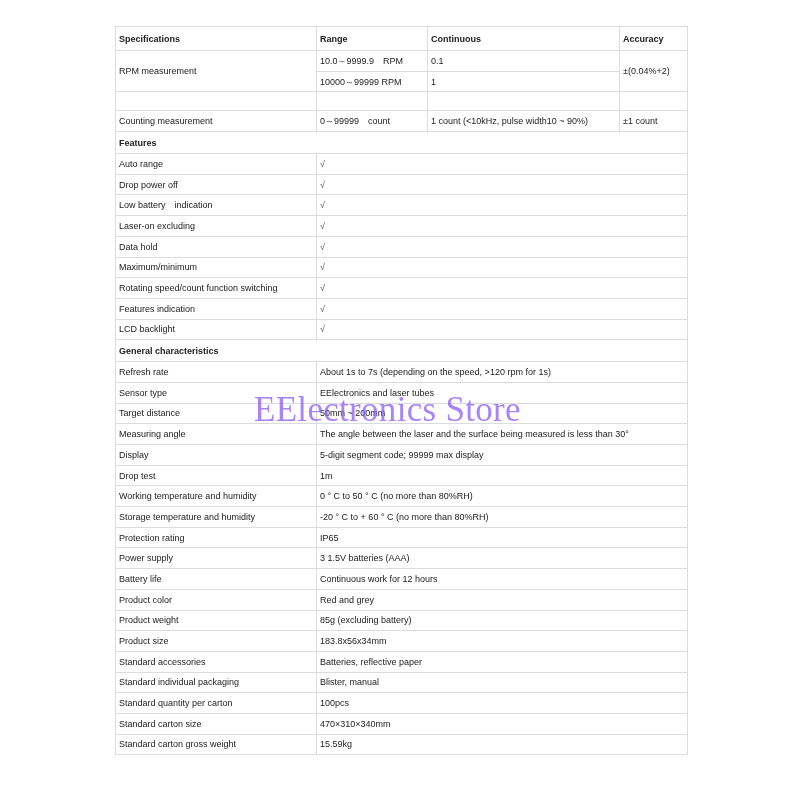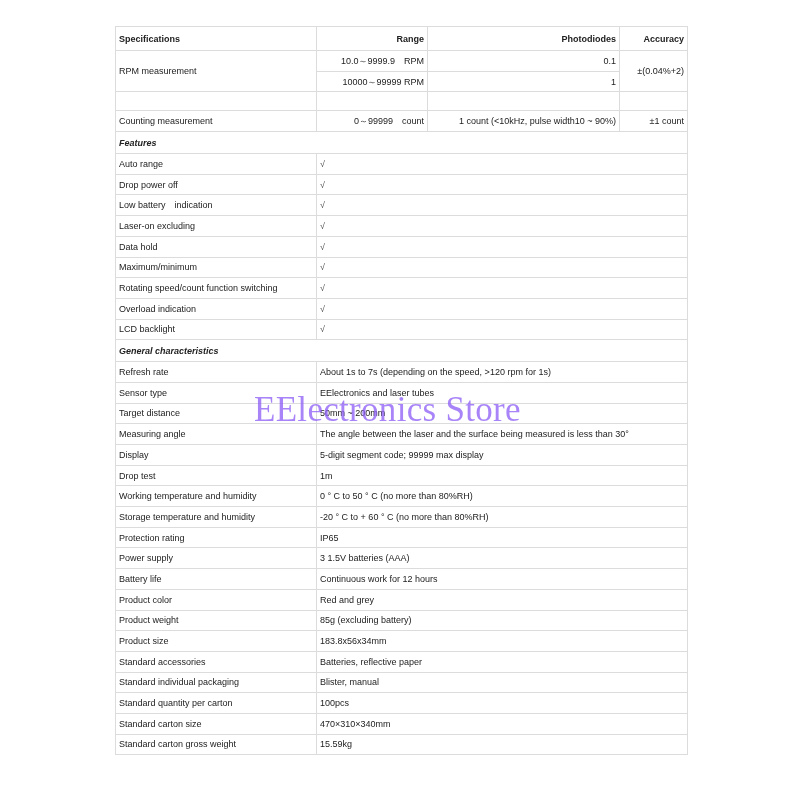--- a/index.html
+++ b/index.html
@@ -26,24 +26,24 @@
     }
     .spec-table td {
       border: 1px solid #dcdcdc;
       padding: 0 3px;
       height: 19.7px;
       line-height: 12px;
       white-space: nowrap;
       overflow: hidden;
       vertical-align: middle;
     }
-    .spec-table td.c { text-align: right; }
+    .spec-table td.c { text-align: left; }
     .spec-table td.b { font-weight: bold; }
     .spec-table tr.hdr td { height: 23px; }
-    .spec-table tr.section td { height: 21px; font-style: italic; }
+    .spec-table tr.section td { height: 21px; }
     .spec-table tr.blank td { height: 18px; }
     .check { color: #555555; padding-left: 1px; }
     .watermark {
       position: absolute;
       left: 254px;
       top: 390px;
       font-family: "Liberation Serif", serif;
       font-size: 35px;
       color: #8b5cf6;
       opacity: 0.75;
@@ -59,21 +59,21 @@
   <colgroup>
     <col style="width:201px">
     <col style="width:111px">
     <col style="width:192px">
     <col style="width:68px">
   </colgroup>
   <tbody>
     <tr class="hdr">
       <td class="b">Specifications</td>
       <td class="b c">Range</td>
-      <td class="b c">Photodiodes</td>
+      <td class="b c">Continuous</td>
       <td class="b c">Accuracy</td>
     </tr>
     <tr>
       <td rowspan="2">RPM measurement</td>
       <td class="c">10.0～9999.9　RPM</td>
       <td class="c">0.1</td>
       <td rowspan="2" class="c">±(0.04%+2)</td>
     </tr>
     <tr>
       <td class="c">10000～99999 RPM</td>
@@ -117,21 +117,21 @@
     </tr>
     <tr>
       <td>Maximum/minimum</td>
       <td colspan="3" class="check">√</td>
     </tr>
     <tr>
       <td>Rotating speed/count function switching</td>
       <td colspan="3" class="check">√</td>
     </tr>
     <tr>
-      <td>Overload indication</td>
+      <td>Features indication</td>
       <td colspan="3" class="check">√</td>
     </tr>
     <tr>
       <td>LCD backlight</td>
       <td colspan="3" class="check">√</td>
     </tr>
 
     <tr class="section">
       <td colspan="4" class="b">General characteristics</td>
     </tr>

